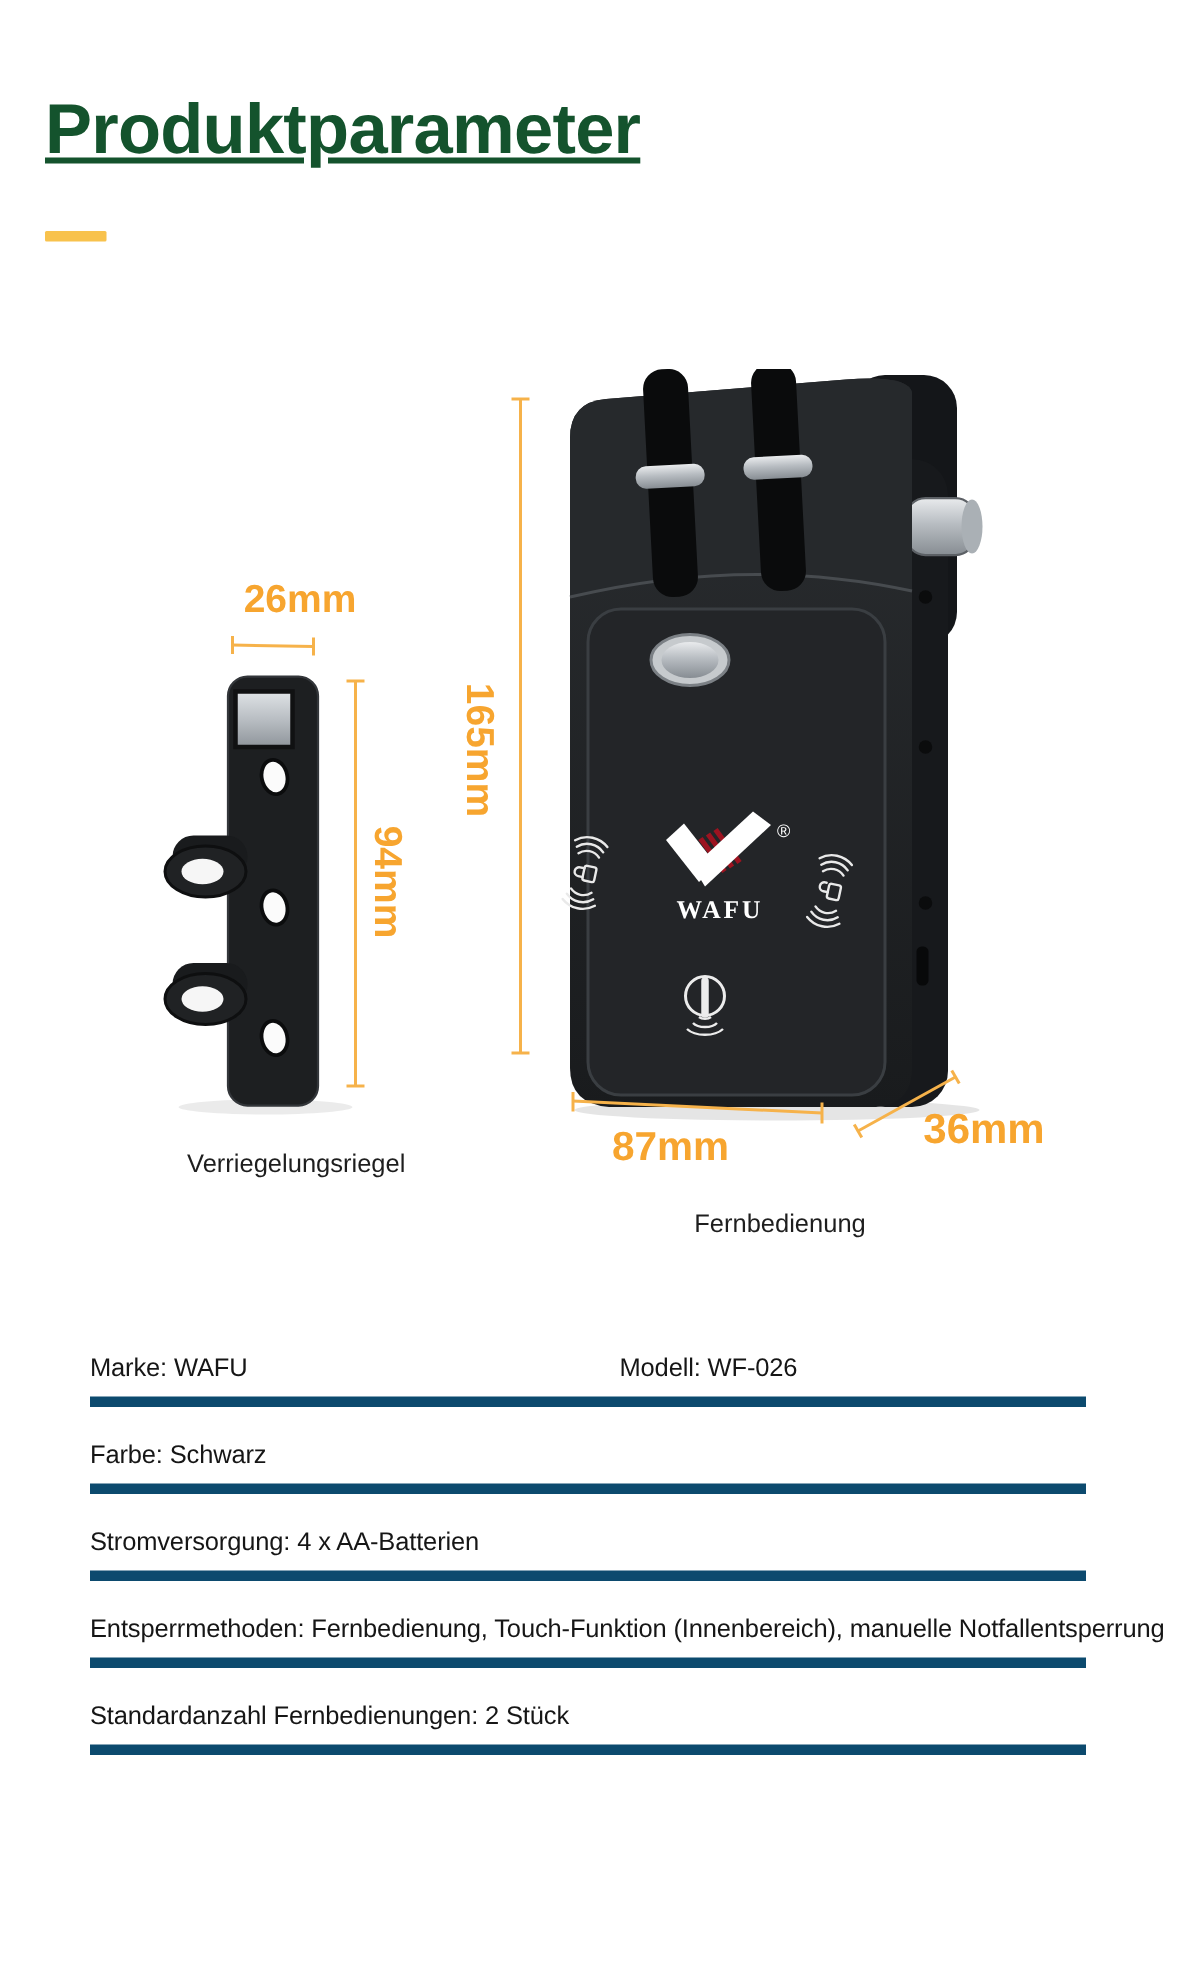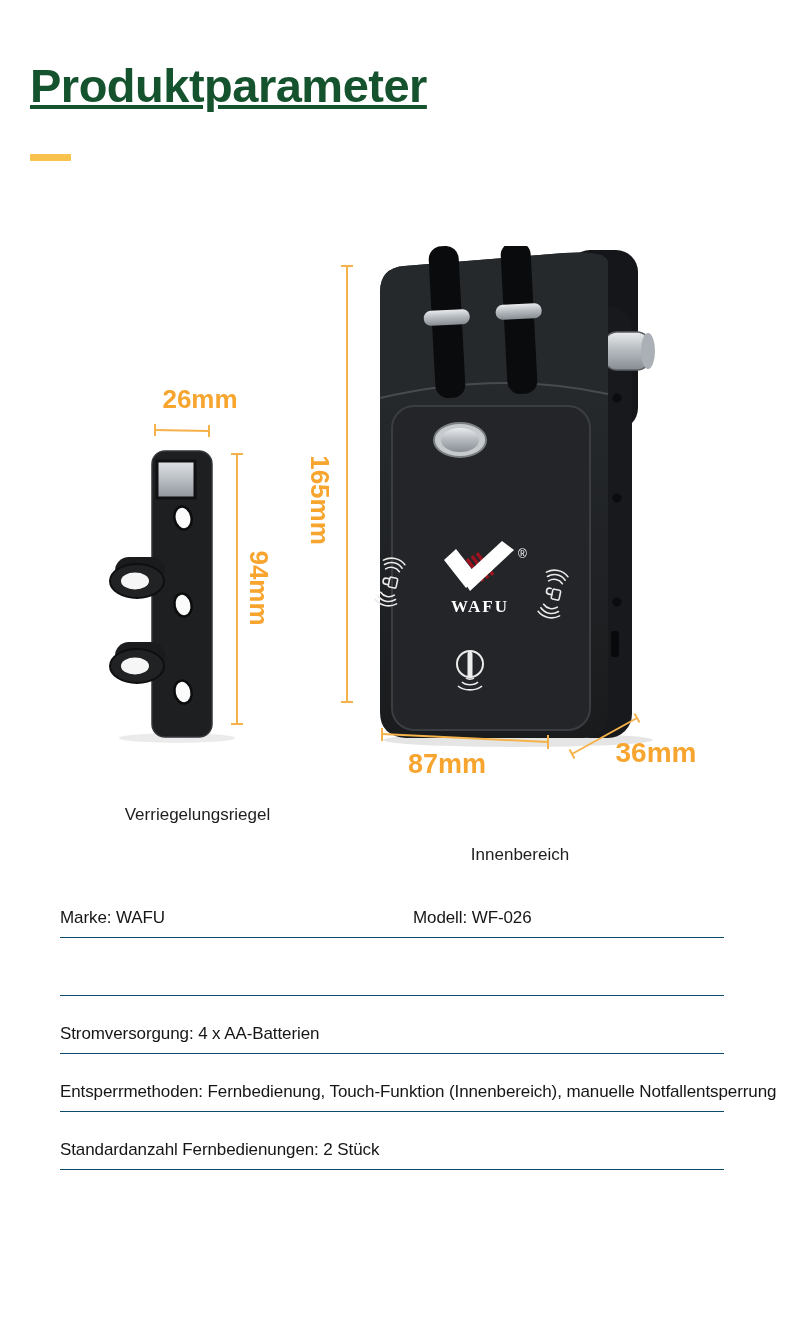--- a/index.html
+++ b/index.html
@@ -15,26 +15,26 @@
     position:absolute;left:30px;top:154px;width:41px;height:7px;
     background:#F8C24D;border-radius:1px;
   }
   .dim-label{
     position:absolute;color:#F7A52F;font-weight:bold;font-size:26px;
     text-align:center;line-height:1;white-space:nowrap;
   }
   .dim-label.vert{transform:rotate(90deg);}
   .dim-line{position:absolute;}
   .caption{
-    position:absolute;color:#1e1e1e;font-size:17px;text-align:center;white-space:nowrap;margin-top:39px;
+    position:absolute;color:#1e1e1e;font-size:17px;text-align:center;white-space:nowrap;
   }
   .product-svg{position:absolute;}
   .specs{position:absolute;left:60px;top:880px;width:664px;}
   .spec-row{
-    height:58px;border-bottom:1px solid #0c4a6e;display:flex;
+    height:58px;border-bottom:7px solid #0c4a6e;display:flex;
     align-items:flex-end;padding-bottom:9px;box-sizing:border-box;
     font-size:17px;color:#161616;letter-spacing:-0.1px;
   }
   .spec-row .c1{width:353px;flex:none;white-space:nowrap;}
   .spec-row .c2{flex:1;white-space:nowrap;margin-top:42px;}
   .spec-row .cfull{width:100%;white-space:nowrap;overflow:visible;}
 </style>
 </head>
 <body>
 
@@ -189,28 +189,29 @@
   </svg>
   <div class="dim-label" style="left:397px;top:751px;width:100px;font-size:27px;">87mm</div>
 
   <svg class="dim-line" style="left:565px;top:706px;" width="80" height="54" viewBox="0 0 80 54">
     <line x1="7" y1="48" x2="72" y2="12" stroke="#F6B24A" stroke-width="2"></line>
     <line x1="4.5" y1="43.6" x2="9.5" y2="52.4" stroke="#F6B24A" stroke-width="2"></line>
     <line x1="69.5" y1="7.6" x2="74.5" y2="16.4" stroke="#F6B24A" stroke-width="2"></line>
   </svg>
   <div class="dim-label" style="left:597px;top:739px;width:84px;font-size:28px;margin-left:17px;">36mm</div>
 
-  <div class="caption" style="left:430px;top:806px;width:180px;">Innenbereich</div>
+  <div class="caption" style="left:430px;top:806px;width:180px;">Fernbedienung</div>
 
   <div class="specs">
     <div class="spec-row">
       <div class="c1">Marke: WAFU</div>
       <div class="c2">Modell: WF-026</div>
     </div>
     <div class="spec-row">
+      <div class="c1">Farbe: Schwarz</div>
     </div>
     <div class="spec-row">
       <div class="c1">Stromversorgung: 4 x AA-Batterien</div>
     </div>
     <div class="spec-row">
       <div class="cfull">Entsperrmethoden: Fernbedienung, Touch-Funktion (Innenbereich), manuelle Notfallentsperrung</div>
     </div>
     <div class="spec-row">
       <div class="cfull">Standardanzahl Fernbedienungen: 2 Stück</div>
     </div>

